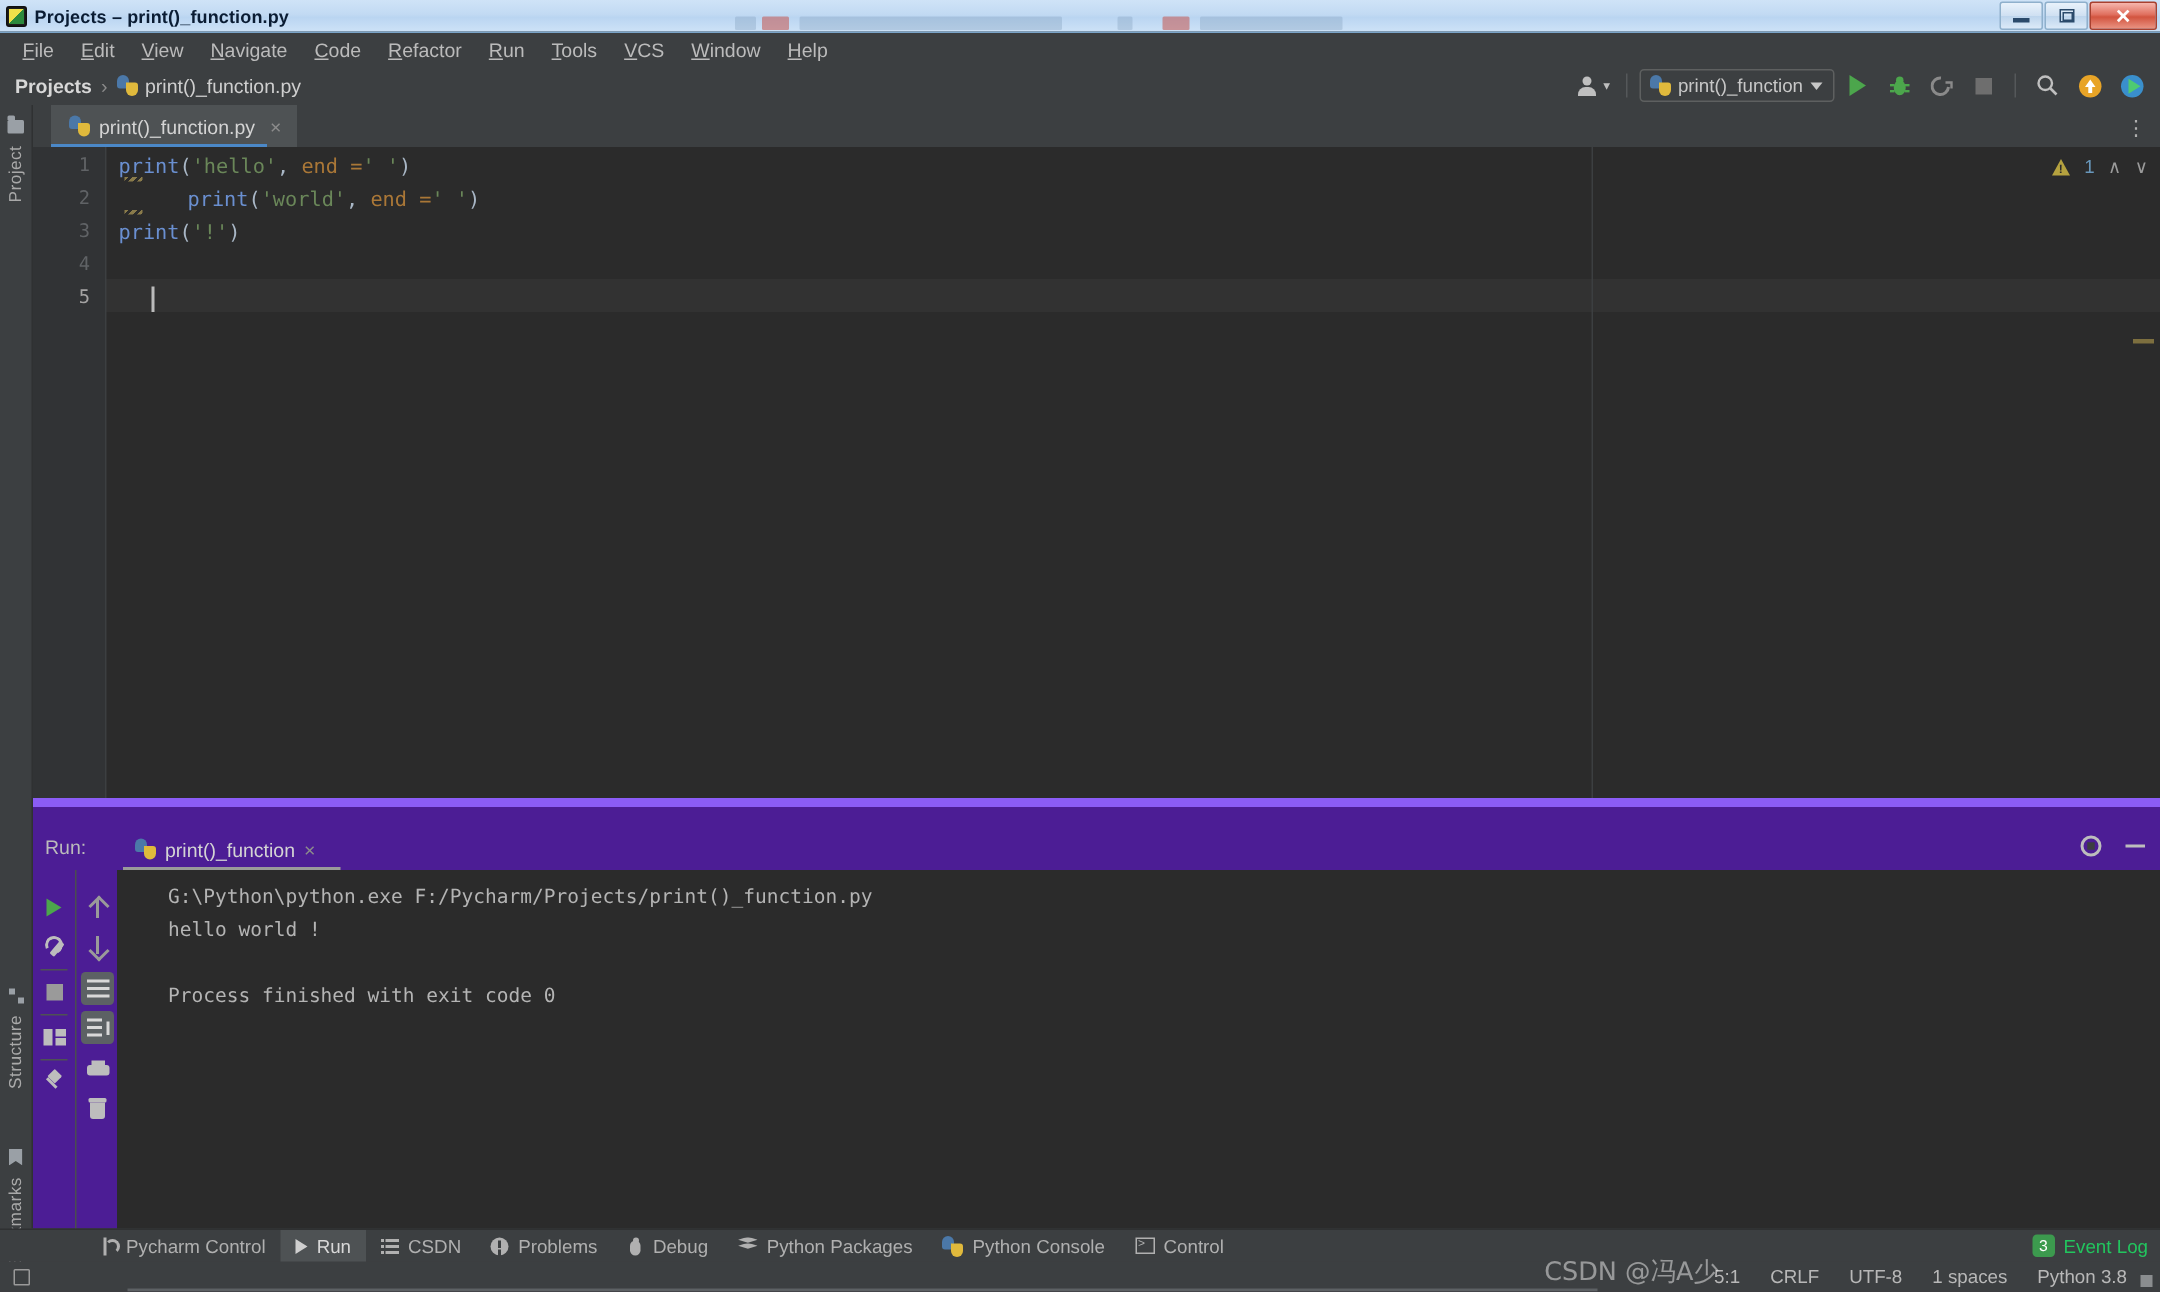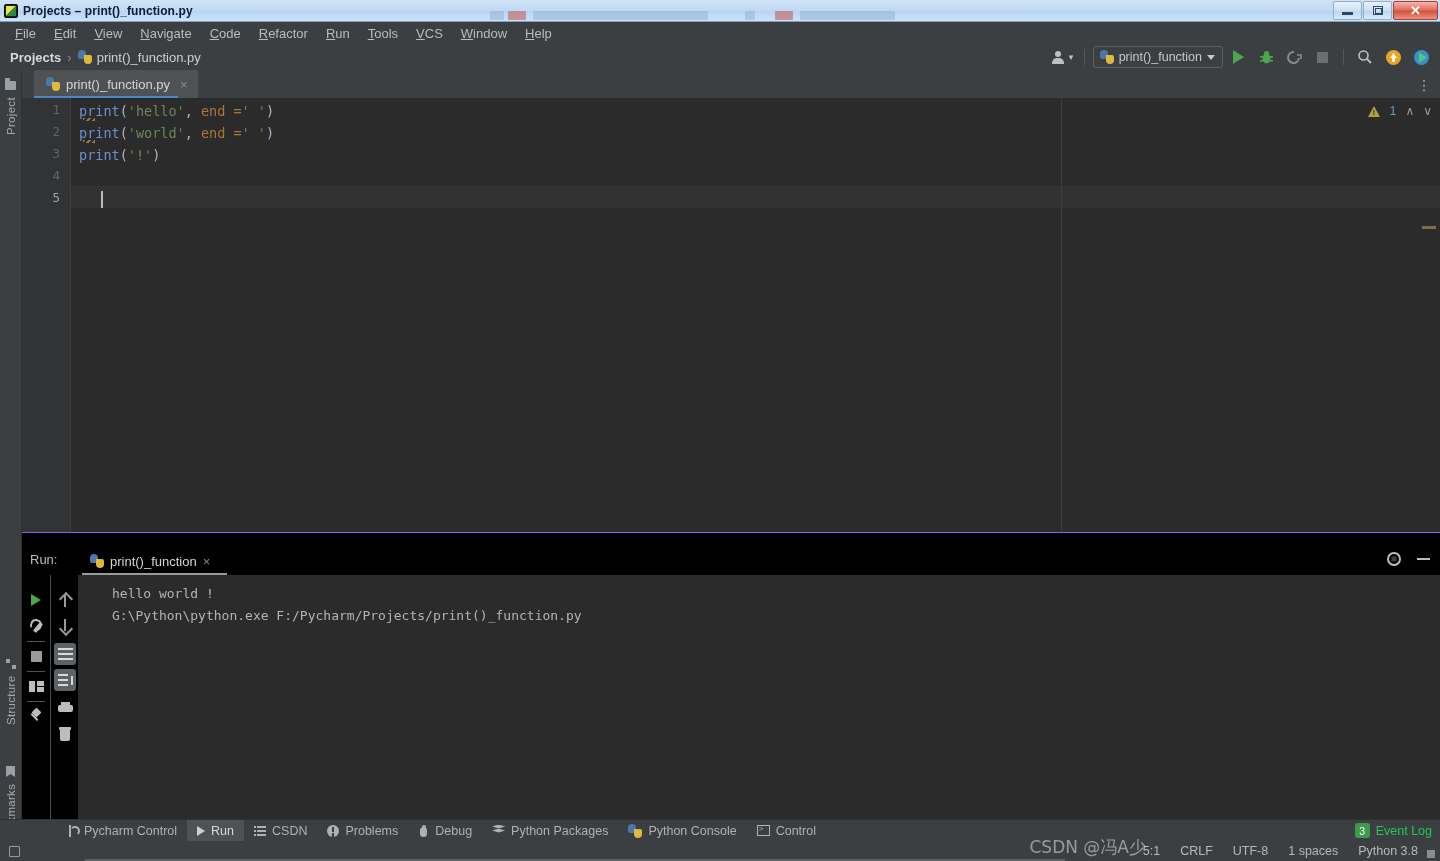--- a/index.html
+++ b/index.html
@@ -184,21 +184,21 @@
     border-bottom: 11px solid #b5a23f; position: relative;
   }
   .warn-tri::after { content: "!"; position: absolute; left: -2px; top: 2px; font-size: 8px; color: #2b2b2b; font-weight: bold; }
   .insp-count { font-size: 12.5px; color: #6897bb; }
   .chev { color: #9a9a9a; font-size: 12px; }
   .scroll-mark { position: absolute; right: 4px; top: 128px; width: 14px; height: 3px; background: #7d6f3f; }
 
   
   .runwin {
     position: absolute; left: 22px; top: 532px; width: 1418px; height: 287px;
-    background: #000000; border-top: 1px solid #8b5cf6;
+    background: #4c1d95; border-top: 6px solid #8b5cf6;
   }
   .run-header { position: absolute; left: 0; top: 14px; width: 1418px; height: 28px; }
   .run-label { position: absolute; left: 8px; top: 5px; font-size: 13px; color: #bbbbbb; }
   .run-tab {
     position: absolute; left: 60px; top: 0; height: 28px; display: flex; align-items: center;
     gap: 6px; padding: 0 8px;
   }
   .run-tab .nm { font-size: 13px; color: #d4d4d4; }
   .run-tab .x { font-size: 13px; color: #8c8c8c; }
   .run-tab-underline { position: absolute; left: 60px; bottom: 0; height: 2px; width: 145px; background: #9a9a9a; }
@@ -451,21 +451,21 @@
       <div class="gutter-line" style="top:26px;">2</div>
       <div class="gutter-line" style="top:48px;">3</div>
       <div class="gutter-line" style="top:70px;">4</div>
       <div class="gutter-line cur" style="top:92px;">5</div>
     </div>
     <div class="editor-sep"></div>
     <div class="guideline"></div>
 
     <div class="code-area">
       <div class="code-line" style="top:2px;"><span class="tok-fn">print</span><span class="tok-punct">(</span><span class="tok-str">'hello'</span><span class="tok-punct">, </span><span class="tok-kw">end =</span><span class="tok-str">' '</span><span class="tok-punct">)</span></div>
-      <div class="code-line" style="top:24px;"><span class="tok-fn">print</span><span class="tok-punct">(</span><span class="tok-str">'world'</span><span class="tok-punct">, </span><span class="tok-kw">end =</span><span class="tok-str">' '</span><span class="tok-punct">)</span></div>
+      <div class="code-line" style="top:24px;margin-left:46px;"><span class="tok-fn">print</span><span class="tok-punct">(</span><span class="tok-str">'world'</span><span class="tok-punct">, </span><span class="tok-kw">end =</span><span class="tok-str">' '</span><span class="tok-punct">)</span></div>
       <div class="code-line" style="top:46px;"><span class="tok-fn">print</span><span class="tok-punct">(</span><span class="tok-str">'!'</span><span class="tok-punct">)</span></div>
       <div class="wavy" style="left:13px;top:20px;width:12px;"></div>
       <div class="wavy" style="left:13px;top:42px;width:12px;"></div>
       <div class="caret" style="left:31px;top:93px;"></div>
     </div>
 
     <div class="insp-widget">
       <span class="warn-tri"></span>
       <span class="insp-count">1</span>
       <span class="chev">∧</span>
@@ -525,23 +525,24 @@
         </div>
       <div class="sbtn" style="top:122px;">
           <span class="print-ic"></span>
         </div>
       <div class="sbtn" style="top:148px;">
           <span class="trash-ic"></span>
         </div>
     </div>
 
     <div class="console">
+      <div class="cline">G:\Python\python.exe F:/Pycharm/Projects/print()_function.py</div>
       <div class="cline">hello world !</div>
-      <div class="cline">G:\Python\python.exe F:/Pycharm/Projects/print()_function.py</div>
       <div class="cline">&nbsp;</div>
+      <div class="cline">Process finished with exit code 0</div>
     </div>
   </div>
 
   <div class="bottombar">
     <div class="btab">
       <span class="vc-ic"></span>
       <span>Pycharm Control</span>
     </div>
     <div class="btab active">
       <span class="tri-s"></span>

